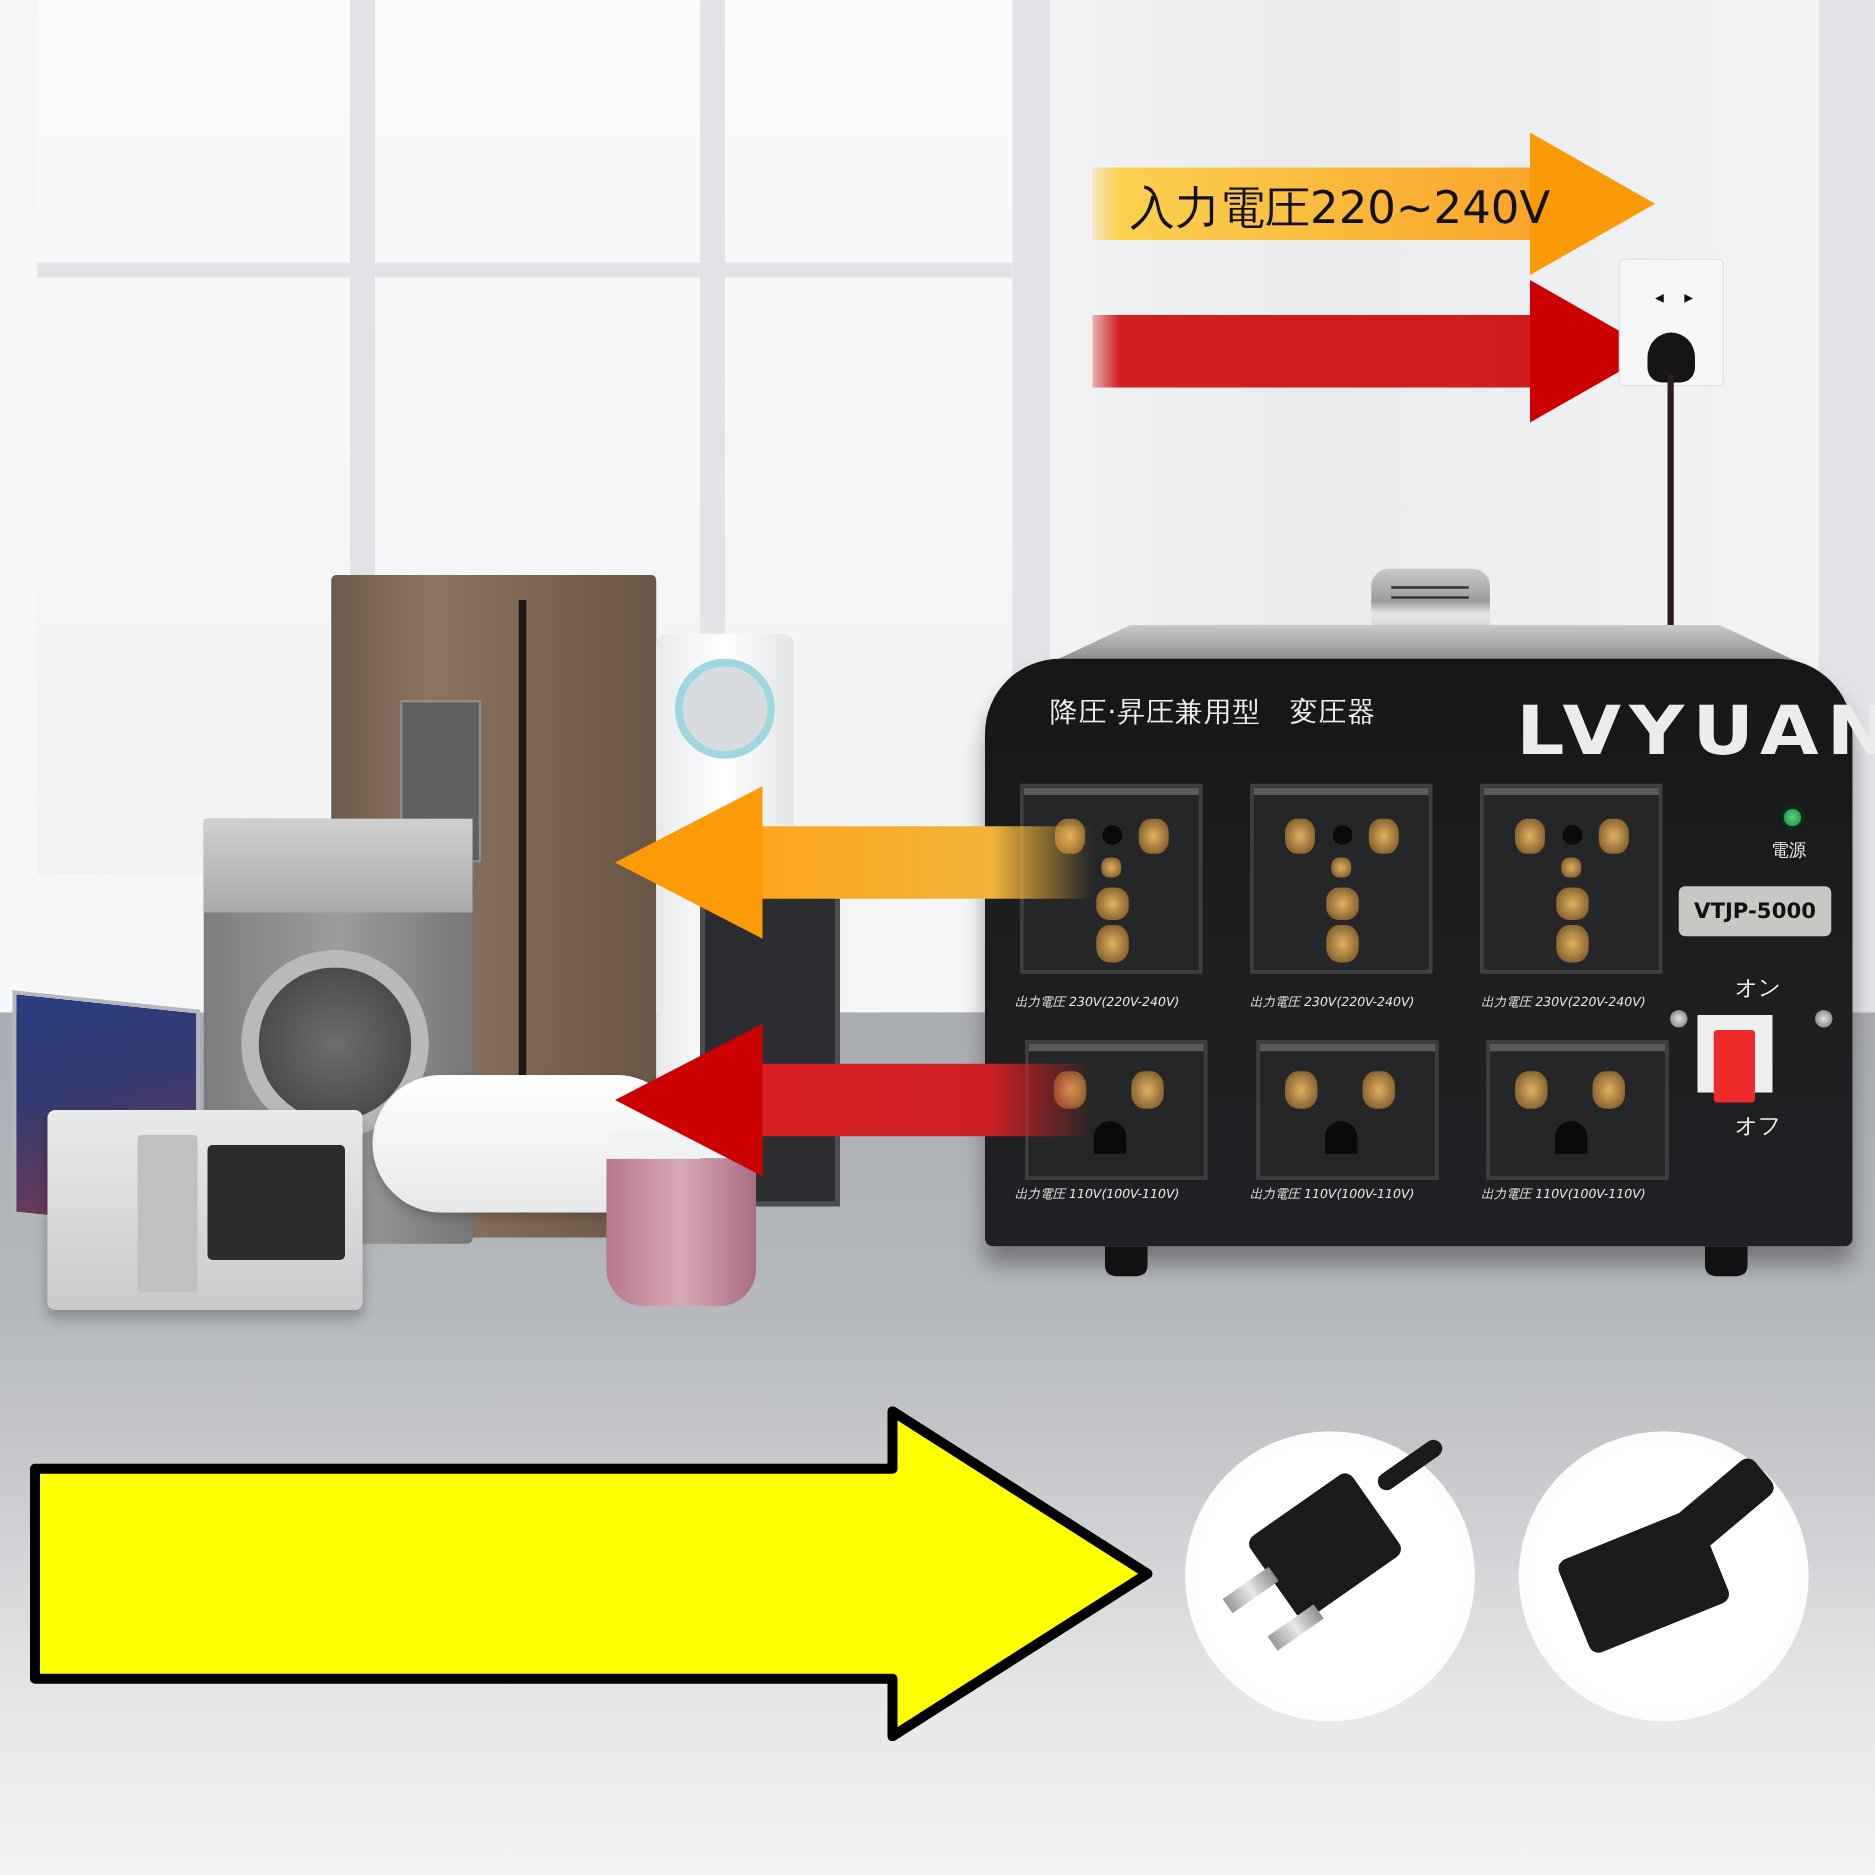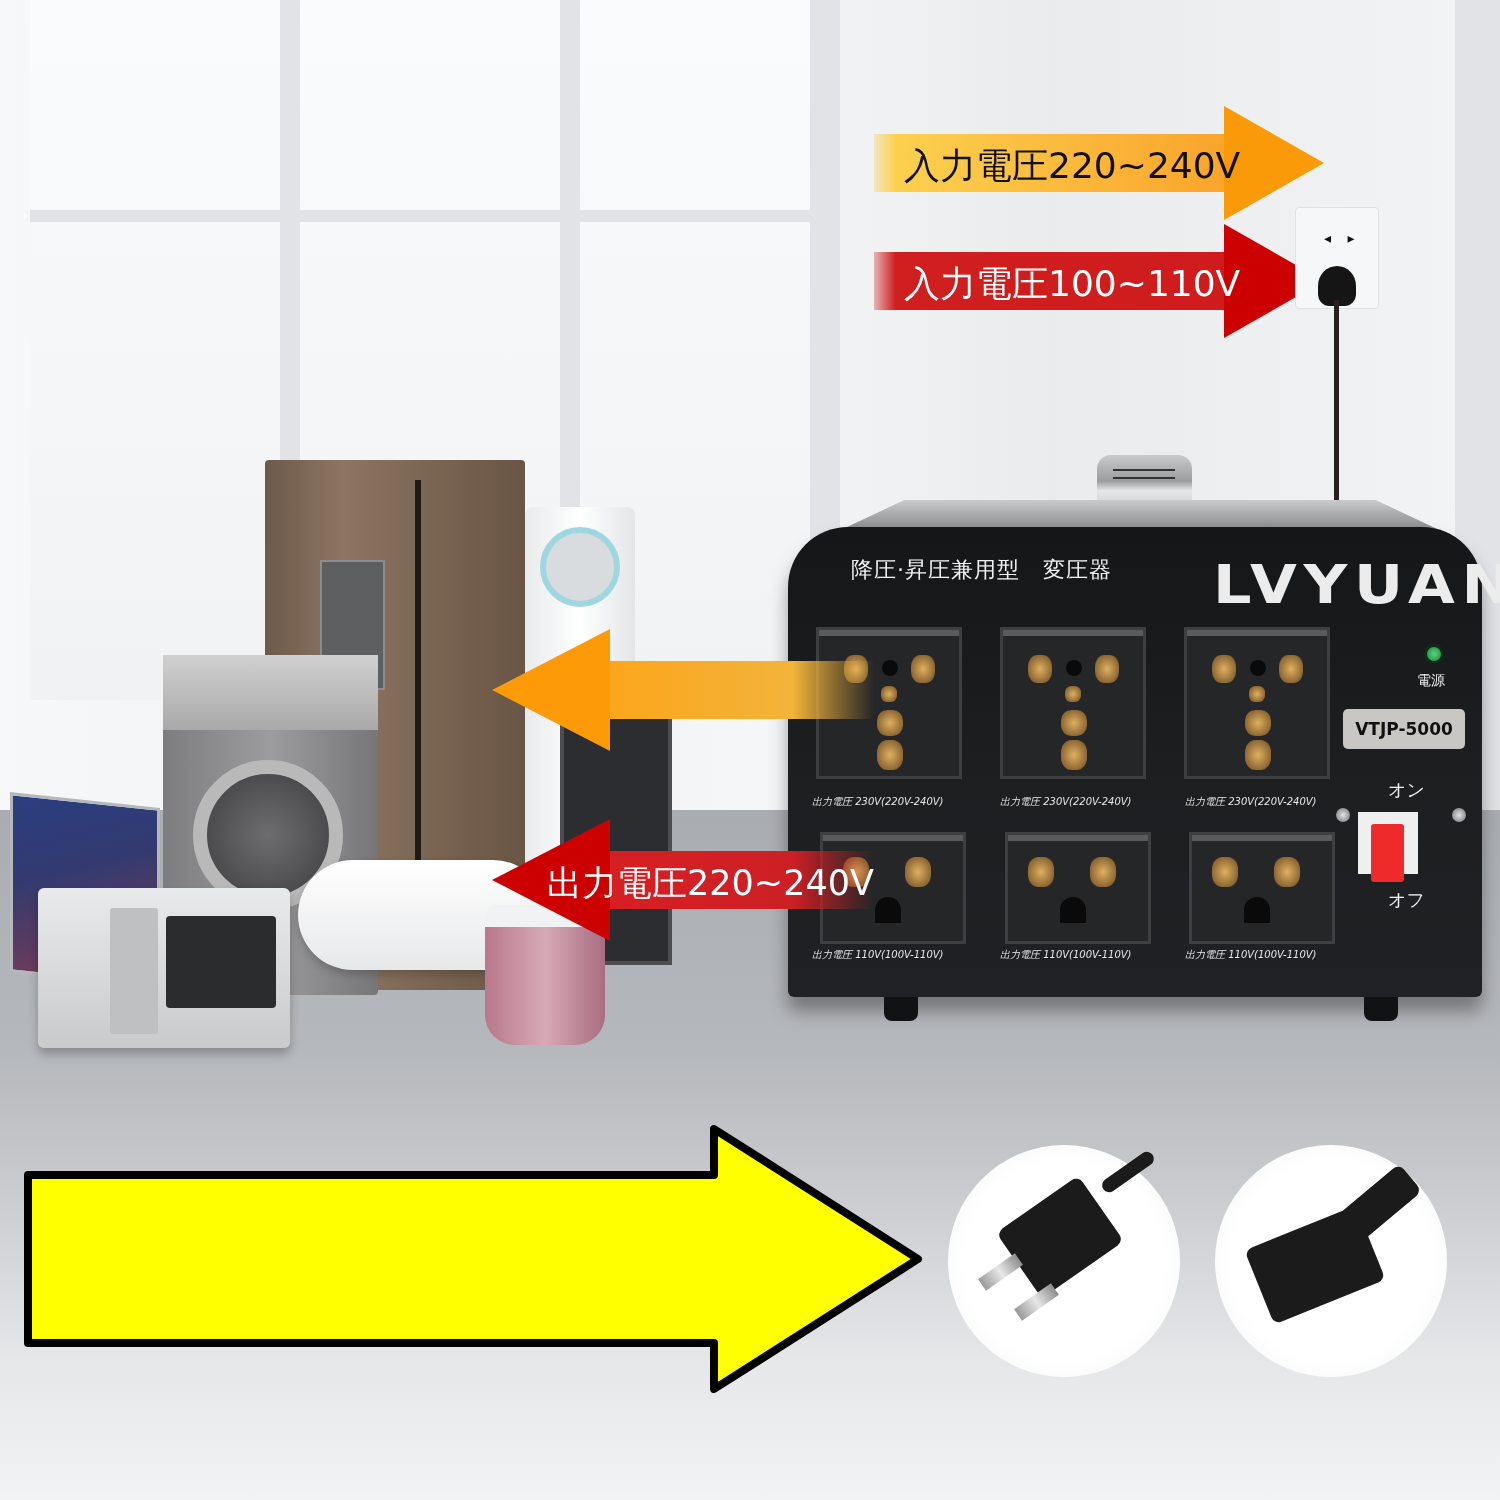--- a/index.html
+++ b/index.html
@@ -81,21 +81,21 @@
 
   
   .handle { position:absolute; left:1097px; top:455px; width:95px; height:65px;
             background:linear-gradient(#c8cacc,#9a9c9e 40%,#e6e7e8 55%,#b8babc); border-radius:14px 14px 4px 4px; }
   .handle-grip { position:absolute; left:16px; top:14px; width:62px; height:10px; border-top:2px solid #333; border-bottom:2px solid #333; }
   .t-top { position:absolute; left:830px; top:500px; width:620px; height:35px;
            background:linear-gradient(#c9cacb,#7d7e80); clip-path:polygon(12% 0,88% 0,100% 100%,0 100%); }
   .transformer { position:absolute; left:788px; top:527px; width:694px; height:470px;
                  background:linear-gradient(180deg,#151617,#1d1e20 50%,#202124); border-radius:60px 60px 6px 6px;
                  box-shadow:0 14px 18px rgba(0,0,0,0.35); }
-  .t-subtitle { position:absolute; left:52px; top:28px; font-size:22px; color:#f0f0f0; white-space:nowrap; letter-spacing:1px;margin-left:11px; }
+  .t-subtitle { position:absolute; left:52px; top:28px; font-size:22px; color:#f0f0f0; white-space:nowrap; letter-spacing:1px; }
   .t-brand { position:absolute; left:425px; top:26px; font-size:54px; font-weight:bold; color:#ececec; letter-spacing:6px;
              font-family: "DejaVu Sans", sans-serif; transform:scaleX(1.12); transform-origin:left; }
   .outlet { position:absolute; width:146px; height:152px; background:#252627; border:3px solid #3e3f41;
             box-shadow:inset 0 6px 0 #5a5b5d; }
   .outlet.low { height:112px; }
   .pin { position:absolute; background:radial-gradient(#e0b060,#6b4a20); border-radius:40%; }
   .hole { position:absolute; background:#0a0a0a; border-radius:50%; }
   .outlet-label { position:absolute; font-size:10px; color:#e8e8e8; white-space:nowrap;font-style:italic; }
   .led { position:absolute; left:636px; top:117px; width:20px; height:20px; border-radius:50%;
          background:radial-gradient(#5ad37a,#128a3a); border:3px solid #0e2a1a; }
@@ -140,21 +140,20 @@
 </div>
 
 <div class="in-arrow in-orange">
   <div class="bar"></div>
   <div class="head"></div>
   <span class="txt">入力電圧220~240V</span>
 </div>
 <div class="in-arrow in-red">
   <div class="bar"></div>
   <div class="head"></div>
-  <span class="txt">入力電圧100~110V</span>
 </div>
 
 <div class="wall-socket">
   <span class="slots">◂ ▸</span>
   <div class="plug"></div>
 </div>
 <div class="cord"></div>
 
 <div class="fridge">
   <div class="fridge-dispenser"></div>
@@ -245,21 +244,20 @@
   <div class="foot" style="left:576px;"></div>
 </div>
 
 <div class="out-arrow out-orange">
   <div class="bar"></div>
   <div class="head"></div>
 </div>
 <div class="out-arrow out-red">
   <div class="bar"></div>
   <div class="head"></div>
-  <span class="txt">出力電圧220~240V</span>
 </div>
 
 <div class="callout">
   <svg width="900" height="268" viewBox="0 0 900 268">
     <polygon points="4,50 690,50 690,4 894,134 690,264 690,218 4,218" fill="#ffff00" stroke="#000" stroke-width="8" stroke-linejoin="round"></polygon>
   </svg>
 </div>
 
 <div class="plug-circle plug-a">
   <div class="plug-body" style="left:62px;top:52px;width:100px;height:80px;transform:rotate(-35deg);"></div>

